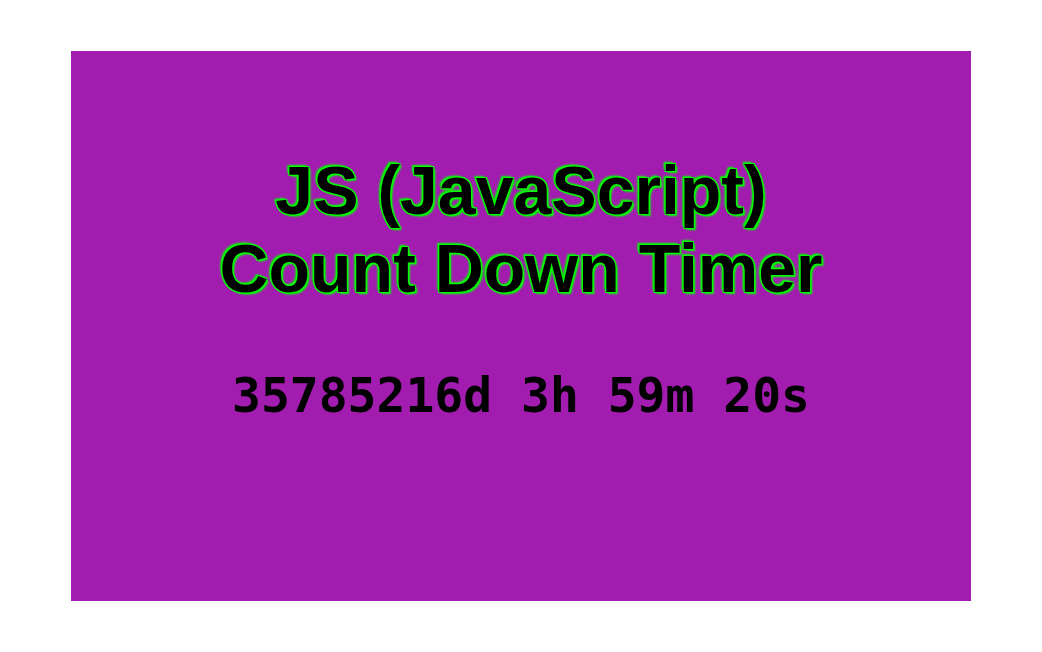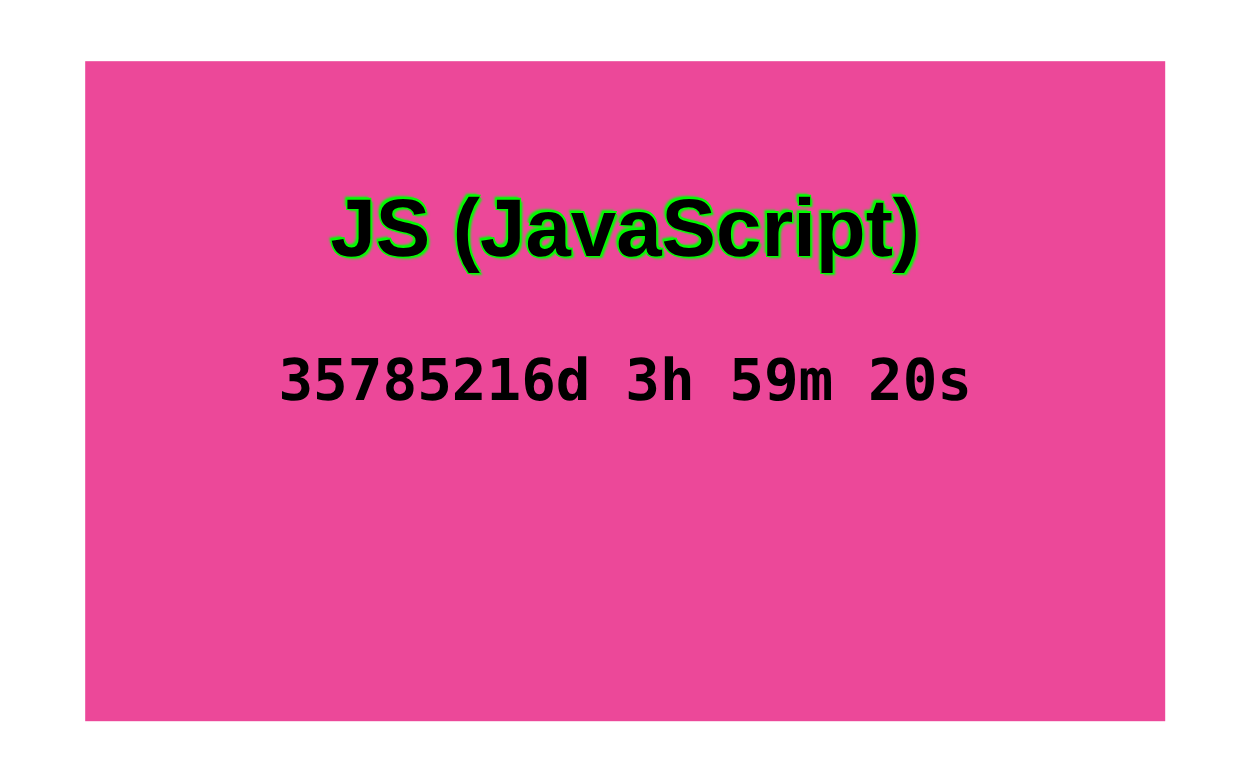--- a/index.html
+++ b/index.html
@@ -14,21 +14,21 @@
       background: #ffffff;
       display: flex;
       align-items: center;
       justify-content: center;
       font-family: Arial, Helvetica, sans-serif;
     }
     
     .container {
       width: 900px;
       height: 550px;
-      background: #ec4899;
+      background: #a21caf;
       display: flex;
       flex-direction: column;
       align-items: center;
       padding-top: 100px;
     }
     
     .title {
       font-size: 68px;
       font-weight: 900;
       color: #000000;
@@ -45,15 +45,16 @@
       color: #000000;
       text-align: center;
     }
   </style>
 </head>
 <body>
 
 <div class="container">
   <h1 class="title">
     <span>JS (JavaScript)</span><br>
+    <span>Count Down Timer</span>
   </h1>
   <div class="countdown">35785216d 3h 59m 20s</div>
 </div>
 
 </body></html>

